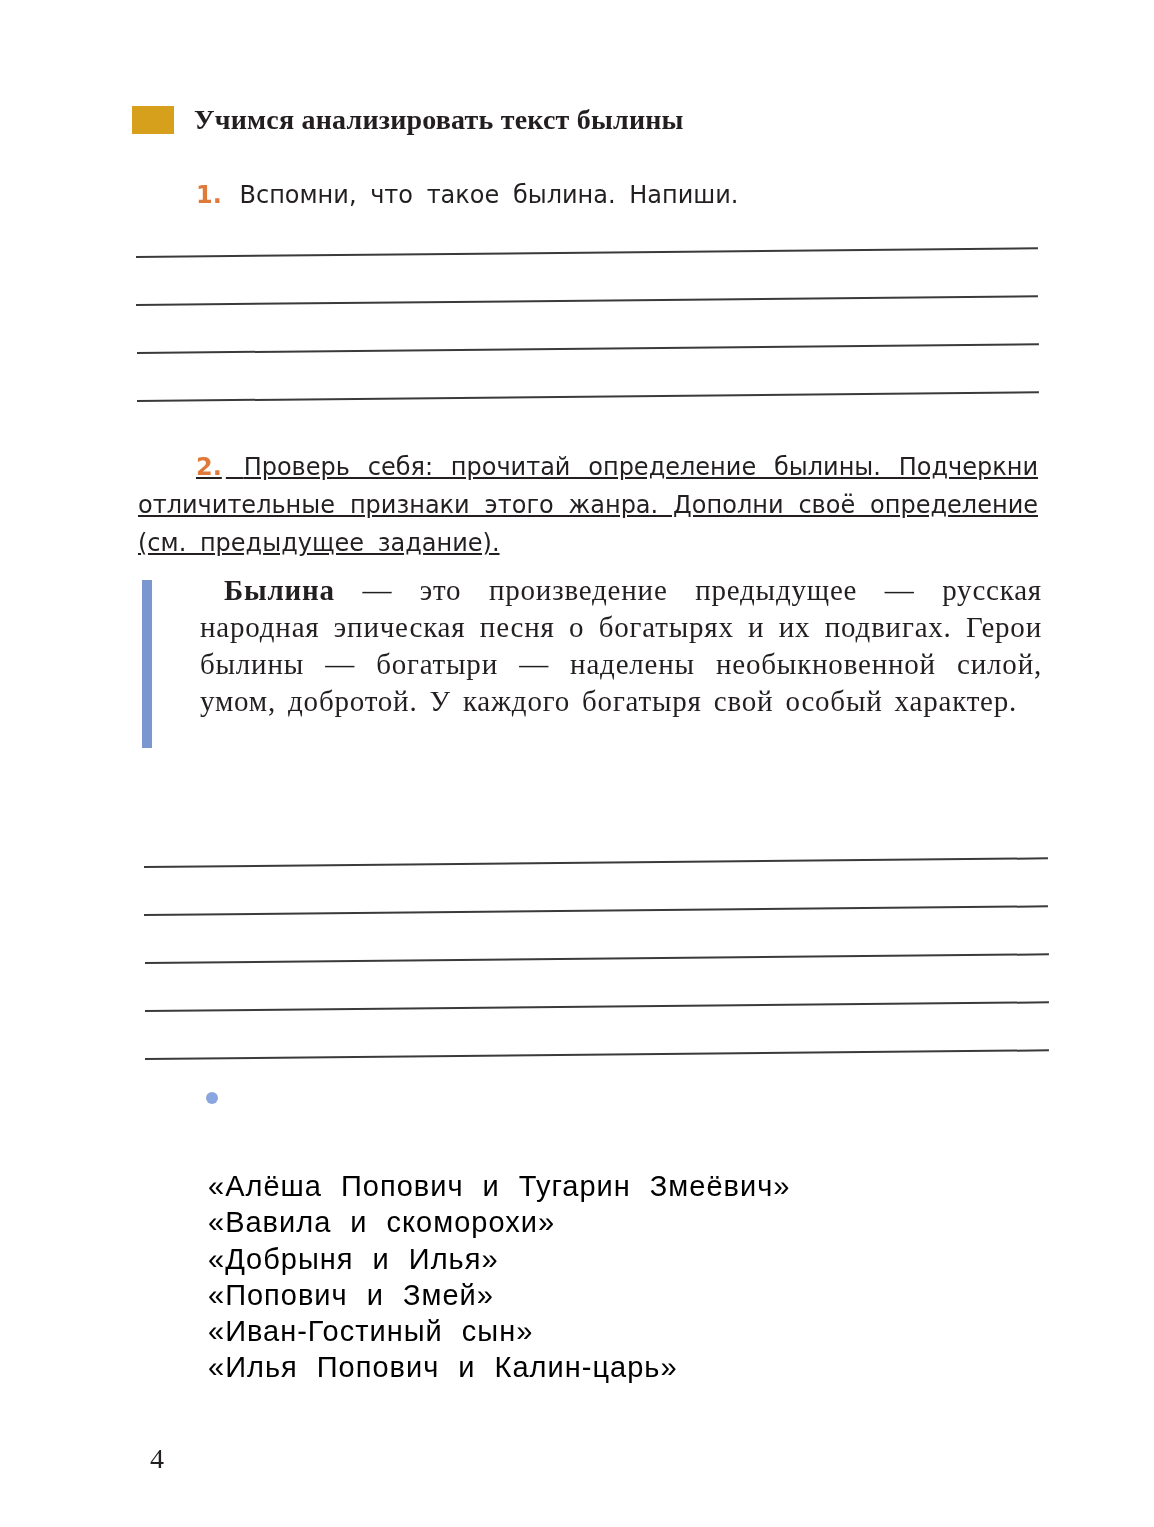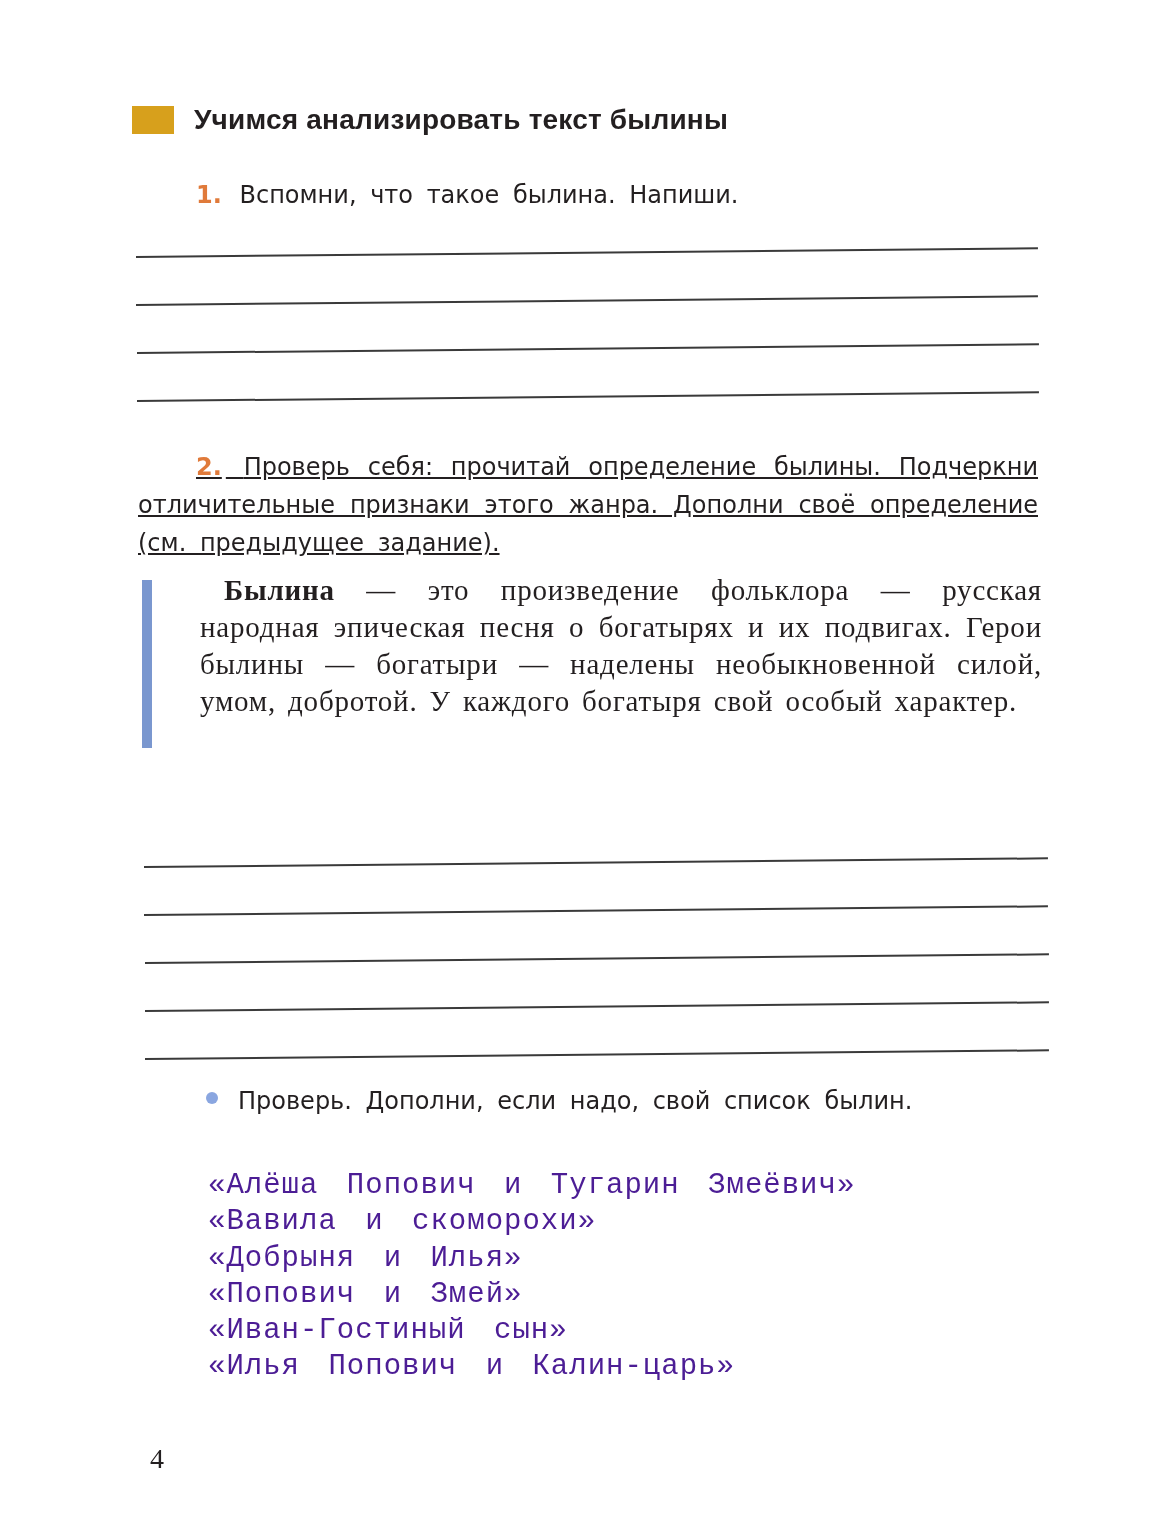--- a/index.html
+++ b/index.html
@@ -27,21 +27,21 @@
       display: flex;
       align-items: center;
     }
     .section-marker {
       width: 42px;
       height: 28px;
       background: #d7a01c;
       margin-right: 20px;
     }
     .section-title {
-      font-family: Liberation Sans, sans-serif;
+      font-family: Liberation Serif, serif;
       font-weight: bold;
       font-size: 28px;
       letter-spacing: 0.2px;
       color: #231f20;
     }
     
     .task {
       position: absolute;
       font-family: "DejaVu Sans", sans-serif;
       font-size: 24px;
@@ -111,26 +111,26 @@
       top: -4px;
     }
     
     .byliny-list {
       position: absolute;
       left: 208px;
       top: 1168px;
       margin: 0;
       padding: 0;
       list-style: none;
-      font-family: Liberation Mono, monospace;
+      font-family: Liberation Sans, sans-serif;
       font-size: 29px;
       line-height: 36.3px;
       letter-spacing: 1px;
       word-spacing: 10px;
-      color: #4c1d95;
+      color: #000000;
     }
     .byliny-list li {
       white-space: nowrap;
     }
     .page-number {
       position: absolute;
       left: 150px;
       top: 1443px;
       font-family: "Liberation Serif", "DejaVu Serif", serif;
       font-size: 28px;
@@ -160,35 +160,35 @@
   </div>
 
   <div class="task task-justified" style="left:138px; top:448px; width:900px; line-height:38px; text-indent:58px;text-decoration:underline;">
     <span class="task-num">2.</span>
     <span>Проверь себя: прочитай определение былины. Подчеркни отличительные признаки этого жанра. Дополни своё определение (см. предыдущее задание).</span>
   </div>
 
   <div class="definition">
     <div class="definition-bar"></div>
     <div class="definition-text">
-      <span class="definition-term">Былина</span><span> — это произведение фольклора — русская народная эпическая песня о богатырях и их подвигах. Герои былины — богатыри — наделены необыкновенной силой, умом, добротой. У каждого богатыря свой особый характер.</span>
+      <span class="definition-term">Былина</span><span> — это произведение предыдущее — русская народная эпическая песня о богатырях и их подвигах. Герои былины — богатыри — наделены необыкновенной силой, умом, добротой. У каждого богатыря свой особый характер.</span>
     </div>
   </div>
 
 
   <div>
     <div class="line" style="left:144px; top:866px; width:904px; transform:rotate(-0.55deg);"></div>
     <div class="line" style="left:144px; top:914px; width:904px; transform:rotate(-0.55deg);"></div>
     <div class="line" style="left:145px; top:962px; width:904px; transform:rotate(-0.55deg);"></div>
     <div class="line" style="left:145px; top:1010px; width:904px; transform:rotate(-0.55deg);"></div>
     <div class="line" style="left:145px; top:1058px; width:904px; transform:rotate(-0.55deg);"></div>
   </div>
 
   <div class="task task-justified" style="left:138px; top:1080px; width:908px; line-height:42px; text-indent:68px;">
-    <span class="bullet-dot"></span><span>Проверь. Дополни, если надо, свой список былин.</span>
+    <span class="bullet-dot"></span>
   </div>
 
   <ul class="byliny-list">
     <li>«Алёша Попович и Тугарин Змеёвич»</li>
     <li>«Вавила и скоморохи»</li>
     <li>«Добрыня и Илья»</li>
     <li>«Попович и Змей»</li>
     <li>«Иван-Гостиный сын»</li>
     <li>«Илья Попович и Калин-царь»</li>
   </ul>

